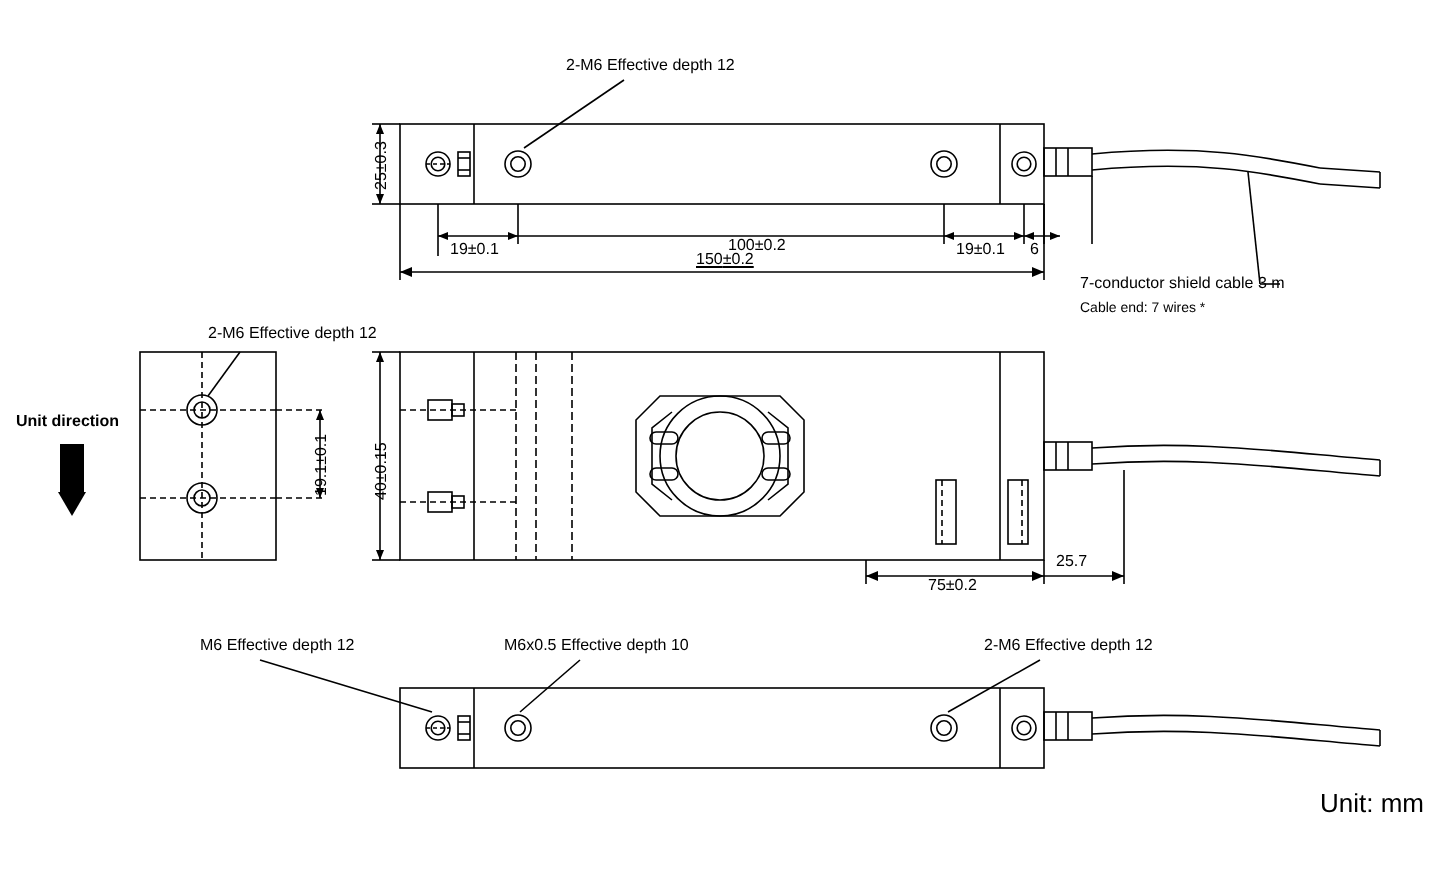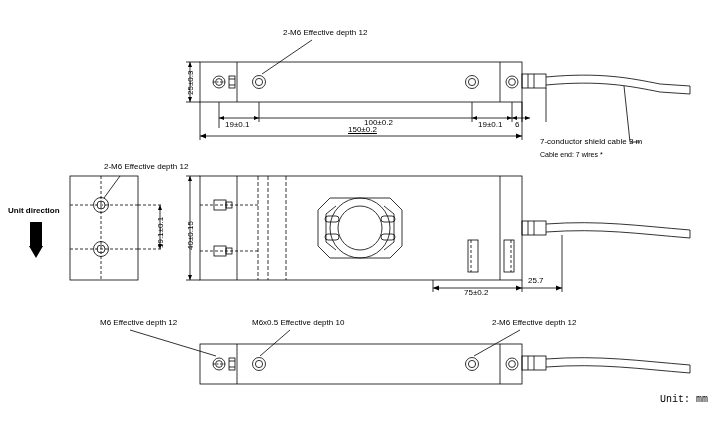--- a/index.html
+++ b/index.html
@@ -28,23 +28,22 @@
   .vert {
     position: absolute;
     font-size: 8px;
     white-space: nowrap;
     transform-origin: 0 0;
     transform: rotate(-90deg);
   }
   svg { position: absolute; top: 0; left: 0; }
   .note {
     position: absolute;
-    font-size: 10px;
+    font-size: 13px;
     white-space: nowrap;
-    font-family: Liberation Mono, monospace;
   }
 </style>
 </head>
 <body>
 
 <div id="page">
 
   <svg width="720" height="442" viewBox="0 0 720 442">
     <g stroke="#000" fill="none" stroke-width="0.8">
 

